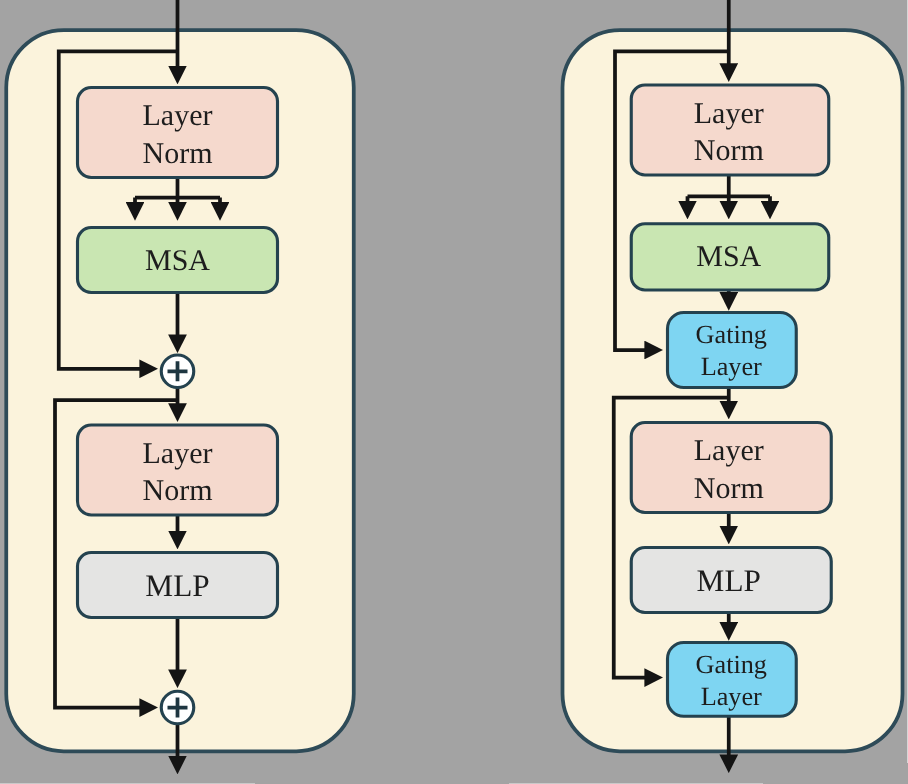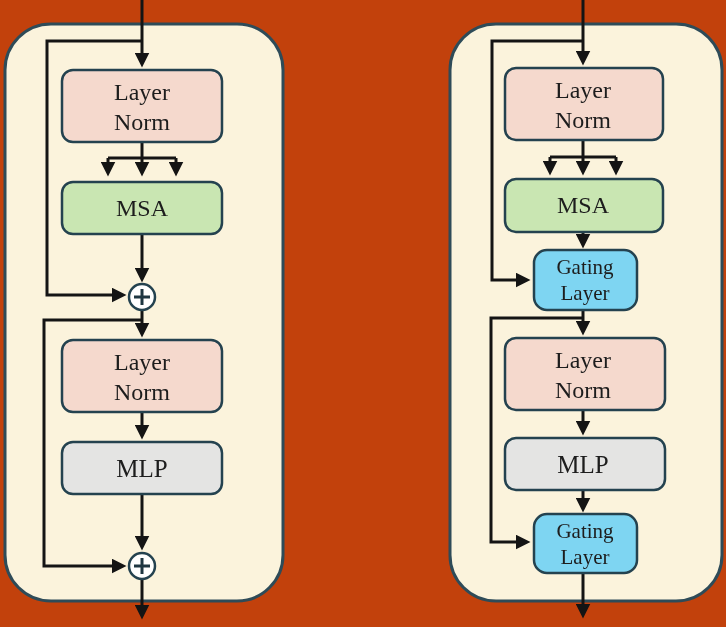--- a/index.html
+++ b/index.html
@@ -1,16 +1,16 @@
 <!DOCTYPE html>
 <html><head>
 <meta charset="utf-8">
 <style>
   html,body{margin:0;padding:0;background:#ffffff;}
-  .canvas{position:relative;width:726px;height:627px;background:#c2410c;overflow:hidden;}
+  .canvas{position:relative;width:726px;height:627px;background:#a3a3a3;overflow:hidden;}
   svg{display:block;}
   .wire{stroke:#141414;stroke-width:3;fill:none;}
   .panel{stroke:#2e4b58;stroke-width:3;}
   .block{stroke:#24424f;stroke-width:2.5;}
   .addc{stroke:#24424f;stroke-width:2.5;}
   .plus{stroke:#1e3641;stroke-width:3;fill:none;}
   text{font-family:"Liberation Serif","DejaVu Serif",serif;fill:#1d1d1d;text-anchor:middle;}
   .t24{font-size:24px;}
   .t26{font-size:25px;}
   .t21{font-size:21px;}

